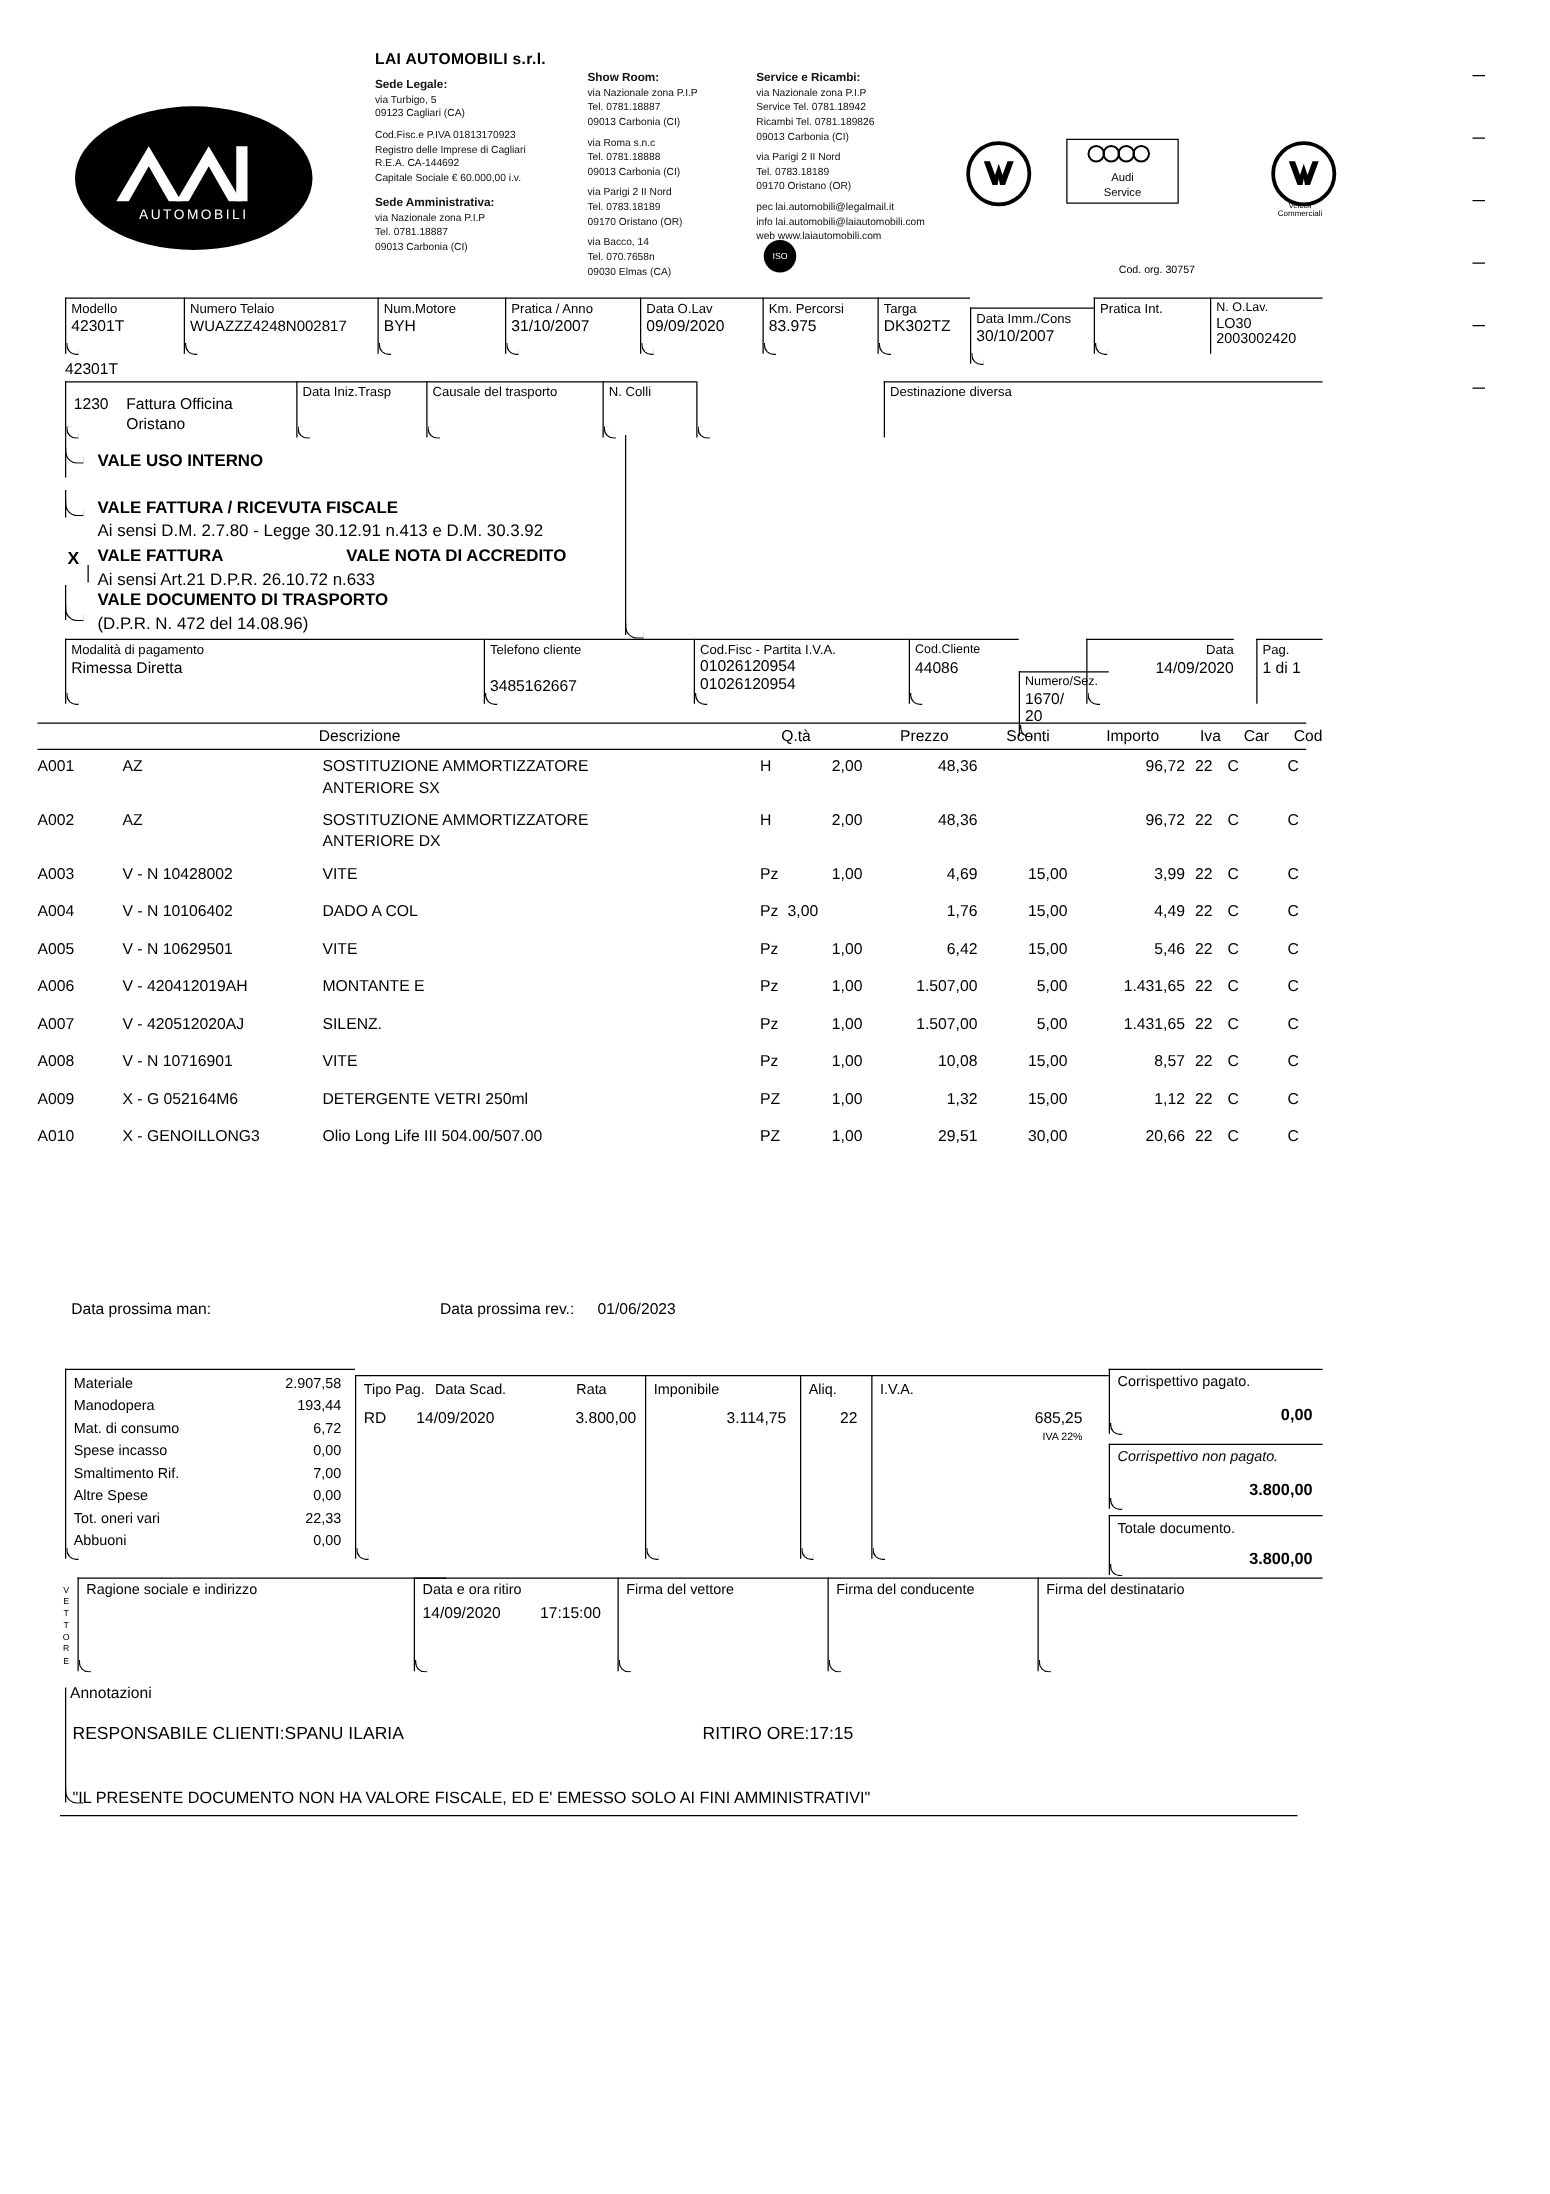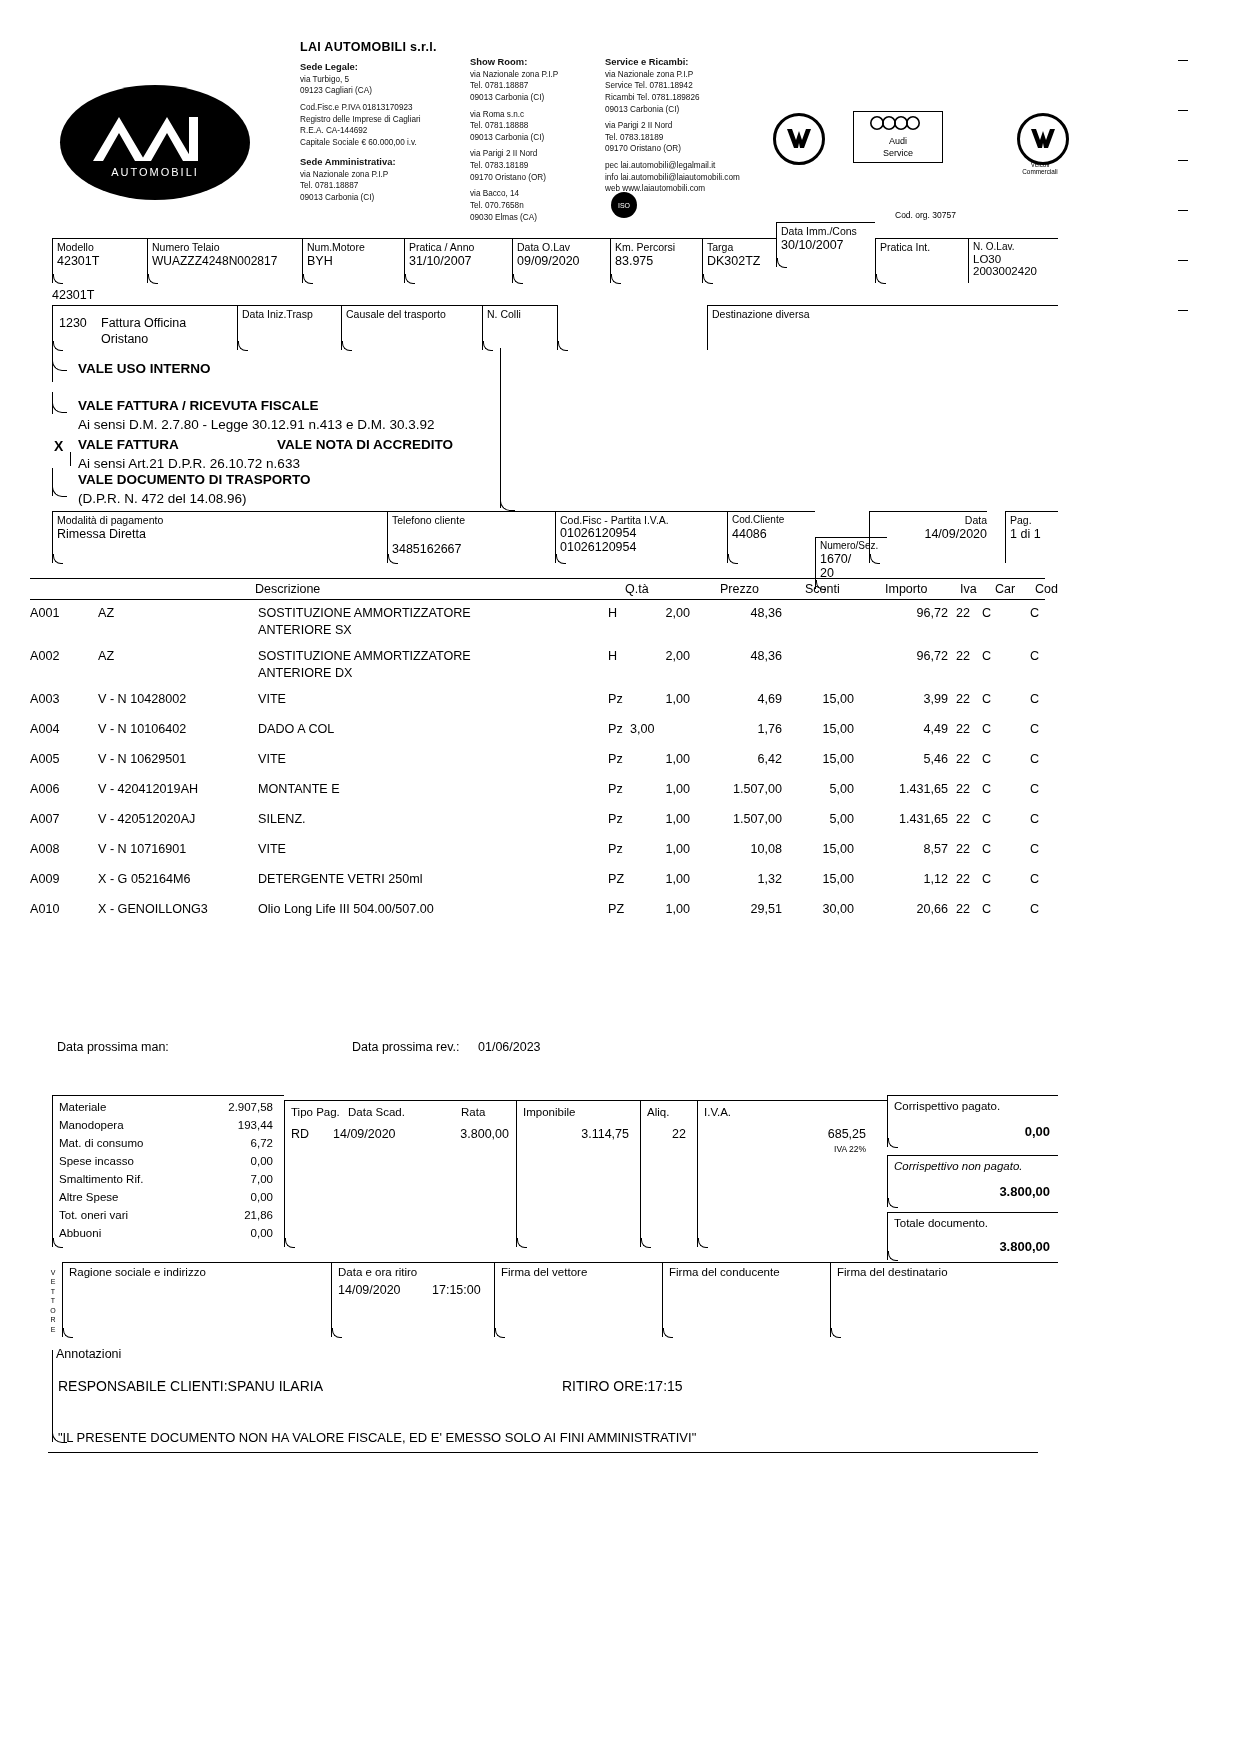--- a/index.html
+++ b/index.html
@@ -347,21 +347,21 @@
   <div class="fld" style="left:610px; top:238px; width:92px; height:45px;">
     <div class="lbl">Km. Percorsi</div>
     <div class="val r">83.975</div>
     <div class="corner"></div>
   </div>
   <div class="fld" style="left:702px; top:238px; width:74px; height:45px;">
     <div class="lbl">Targa</div>
     <div class="val">DK302TZ</div>
     <div class="corner"></div>
   </div>
-  <div class="fld" style="left:776px; top:222px; width:99px; height:45px;">
+  <div class="fld" style="left:776px; top:246px; width:99px; height:45px;">
     <div class="lbl">Data Imm./Cons</div>
     <div class="val">30/10/2007</div>
     <div class="corner"></div>
   </div>
   <div class="fld" style="left:875px; top:238px; width:93px; height:45px;">
     <div class="lbl">Pratica Int.</div>
     <div class="val"></div>
     <div class="corner"></div>
   </div>
   <div class="fld" style="left:968px; top:238px; width:90px; height:45px; border-right:0;">
@@ -620,21 +620,21 @@
         <div class="tot-line" style="left: 0px; top: 23px; width: 220px; text-align: right;">193,44</div>
         <div class="tot-line" style="left: 6px; top: 41px;">Mat. di consumo</div>
         <div class="tot-line" style="left: 0px; top: 41px; width: 220px; text-align: right;">6,72</div>
         <div class="tot-line" style="left: 6px; top: 59px;">Spese incasso</div>
         <div class="tot-line" style="left: 0px; top: 59px; width: 220px; text-align: right;">0,00</div>
         <div class="tot-line" style="left: 6px; top: 77px;">Smaltimento Rif.</div>
         <div class="tot-line" style="left: 0px; top: 77px; width: 220px; text-align: right;">7,00</div>
         <div class="tot-line" style="left: 6px; top: 95px;">Altre Spese</div>
         <div class="tot-line" style="left: 0px; top: 95px; width: 220px; text-align: right;">0,00</div>
         <div class="tot-line" style="left: 6px; top: 113px;">Tot. oneri vari</div>
-        <div class="tot-line" style="left: 0px; top: 113px; width: 220px; text-align: right;">21,86</div>
+        <div class="tot-line" style="left: 0px; top: 113px; width: 220px; text-align: right;">22,33</div>
         <div class="tot-line" style="left: 6px; top: 131px;">Abbuoni</div>
         <div class="tot-line" style="left: 0px; top: 131px; width: 220px; text-align: right;">0,00</div>
       </div>
   </div>
 
   <div class="totbox" style="left:284px; top:1100px; width:232px; height:147px;">
     <div class="corner"></div>
     <div class="tot-line" style="left:6px; top:5px;">Tipo Pag.</div>
     <div class="tot-line" style="left:63px; top:5px;">Data Scad.</div>
     <div class="tot-line" style="left:176px; top:5px;">Rata</div>

